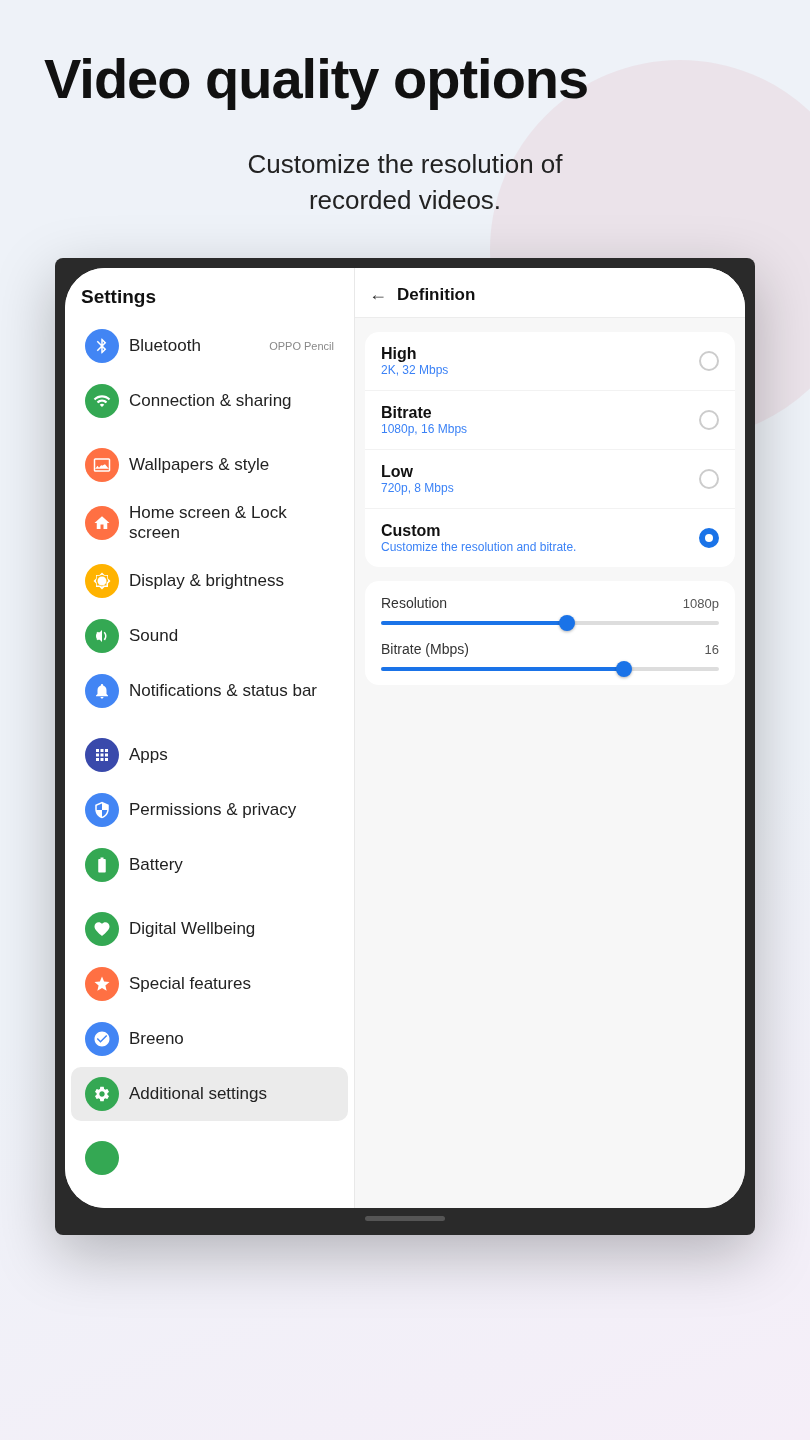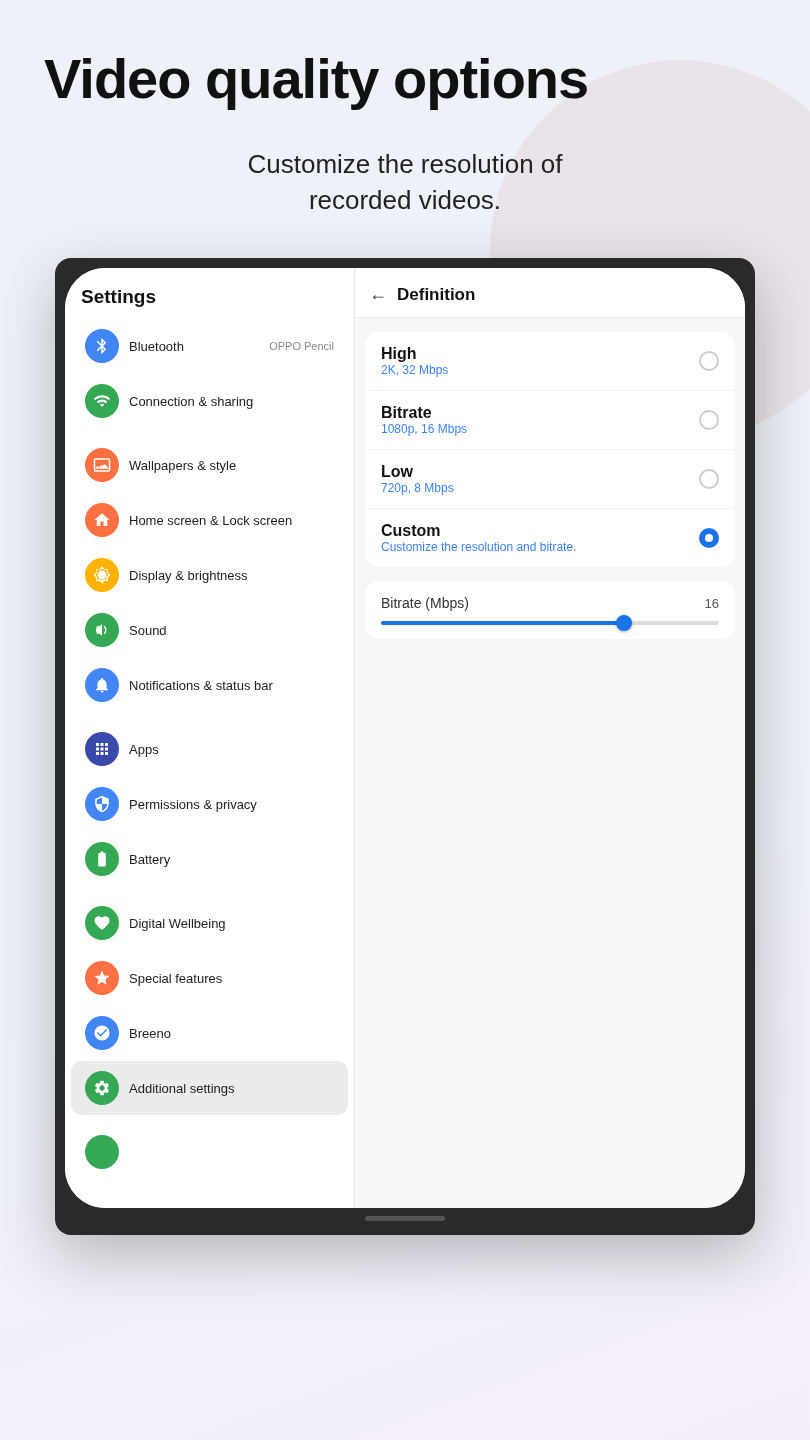--- a/index.html
+++ b/index.html
@@ -52,21 +52,21 @@
       padding: 0 20px;
     }
 
     
     .phone-frame {
       position: relative;
       z-index: 2;
       margin: 40px auto 0 auto;
       width: 700px;
       background: #2a2a2a;
-      border-radius: 16px;
+      border-radius: 8px;
       padding: 10px;
       box-shadow: 0 20px 60px rgba(0,0,0,0.25);
     }
 
     .phone-inner {
       border-radius: 40px;
       overflow: hidden;
       background: #f2f2f2;
       display: flex;
       flex-direction: row;
@@ -109,21 +109,21 @@
       display: flex;
       align-items: center;
       justify-content: center;
       flex-shrink: 0;
       font-size: 17px;
       color: #fff;
       margin-right: 10px;
     }
 
     .sidebar-item .item-label {
-      font-size: 13px;
+      font-size: 17px;
       color: #222;
       flex: 1;
     }
 
     .sidebar-item .item-badge {
       font-size: 11px;
       color: #888;
     }
 
     .sidebar-divider {
@@ -498,20 +498,30 @@
               <div class="option-name">Custom</div>
               <div class="option-desc">Customize the resolution and bitrate.</div>
             </div>
             <div class="radio-btn selected"></div>
           </div>
 
         </div>
 
         <div class="slider-section">
 
+          <div class="slider-row">
+            <div class="slider-header">
+              <span class="slider-label">Resolution</span>
+              <span class="slider-value">1080p</span>
+            </div>
+            <div class="slider-track">
+              <div class="slider-fill" style="width: 55%;"></div>
+              <div class="slider-thumb" style="left: 55%;"></div>
+            </div>
+          </div>
 
           <div class="slider-row">
             <div class="slider-header">
               <span class="slider-label">Bitrate (Mbps)</span>
               <span class="slider-value">16</span>
             </div>
             <div class="slider-track">
               <div class="slider-fill" style="width: 72%;"></div>
               <div class="slider-thumb" style="left: 72%;"></div>
             </div>

